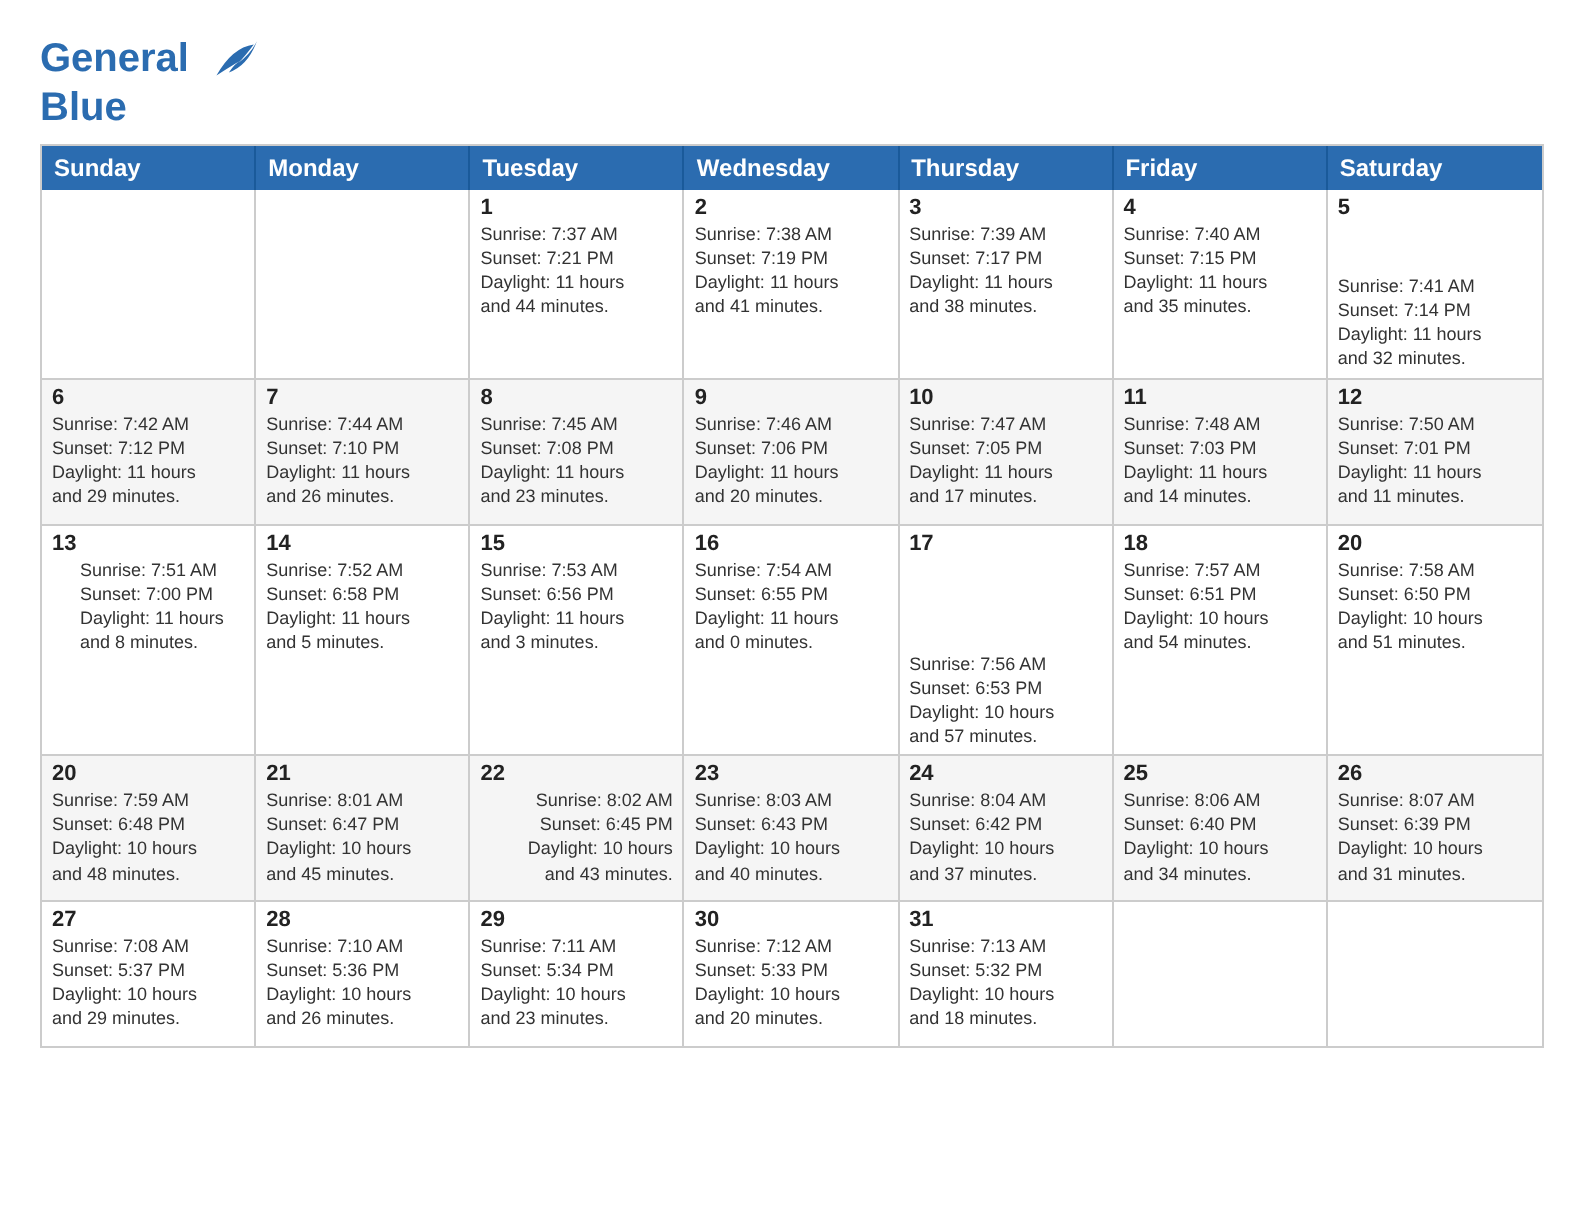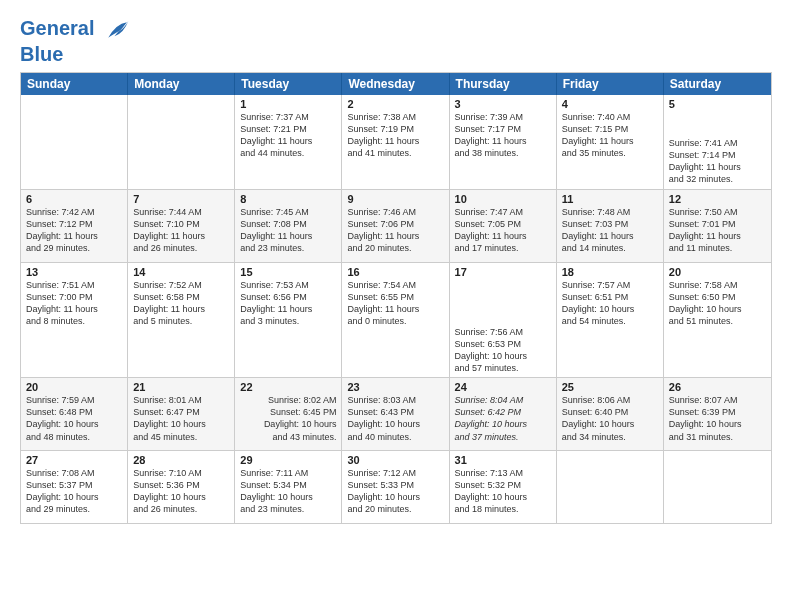--- a/index.html
+++ b/index.html
@@ -223,21 +223,21 @@
             <div class="day-num">12</div>
             <div class="cell-info" style="white-space: pre-line;">Sunrise: 7:50 AM
 Sunset: 7:01 PM
 Daylight: 11 hours
 and 11 minutes.</div>
           </div>
         </div>
         <div class="cal-row">
           <div class="cal-cell">
             <div class="day-num">13</div>
-            <div class="cell-info" style="white-space: pre-line;">Sunrise: 7:51 AM
+            <div class="cell-info" style="white-space: pre-line; margin-left: 14px;">Sunrise: 7:51 AM
 Sunset: 7:00 PM
 Daylight: 11 hours
 and 8 minutes.</div>
           </div>
           <div class="cal-cell">
             <div class="day-num">14</div>
             <div class="cell-info" style="white-space: pre-line;">Sunrise: 7:52 AM
 Sunset: 6:58 PM
 Daylight: 11 hours
 and 5 minutes.</div>
@@ -302,21 +302,21 @@
           </div>
           <div class="cal-cell alt-row">
             <div class="day-num">23</div>
             <div class="cell-info" style="white-space: pre-line;">Sunrise: 8:03 AM
 Sunset: 6:43 PM
 Daylight: 10 hours
 and 40 minutes.</div>
           </div>
           <div class="cal-cell alt-row">
             <div class="day-num">24</div>
-            <div class="cell-info" style="white-space: pre-line; font-style: italic;">Sunrise: 8:04 AM
+            <div class="cell-info" style="white-space: pre-line;">Sunrise: 8:04 AM
 Sunset: 6:42 PM
 Daylight: 10 hours
 and 37 minutes.</div>
           </div>
           <div class="cal-cell alt-row">
             <div class="day-num">25</div>
             <div class="cell-info" style="white-space: pre-line;">Sunrise: 8:06 AM
 Sunset: 6:40 PM
 Daylight: 10 hours
 and 34 minutes.</div>

